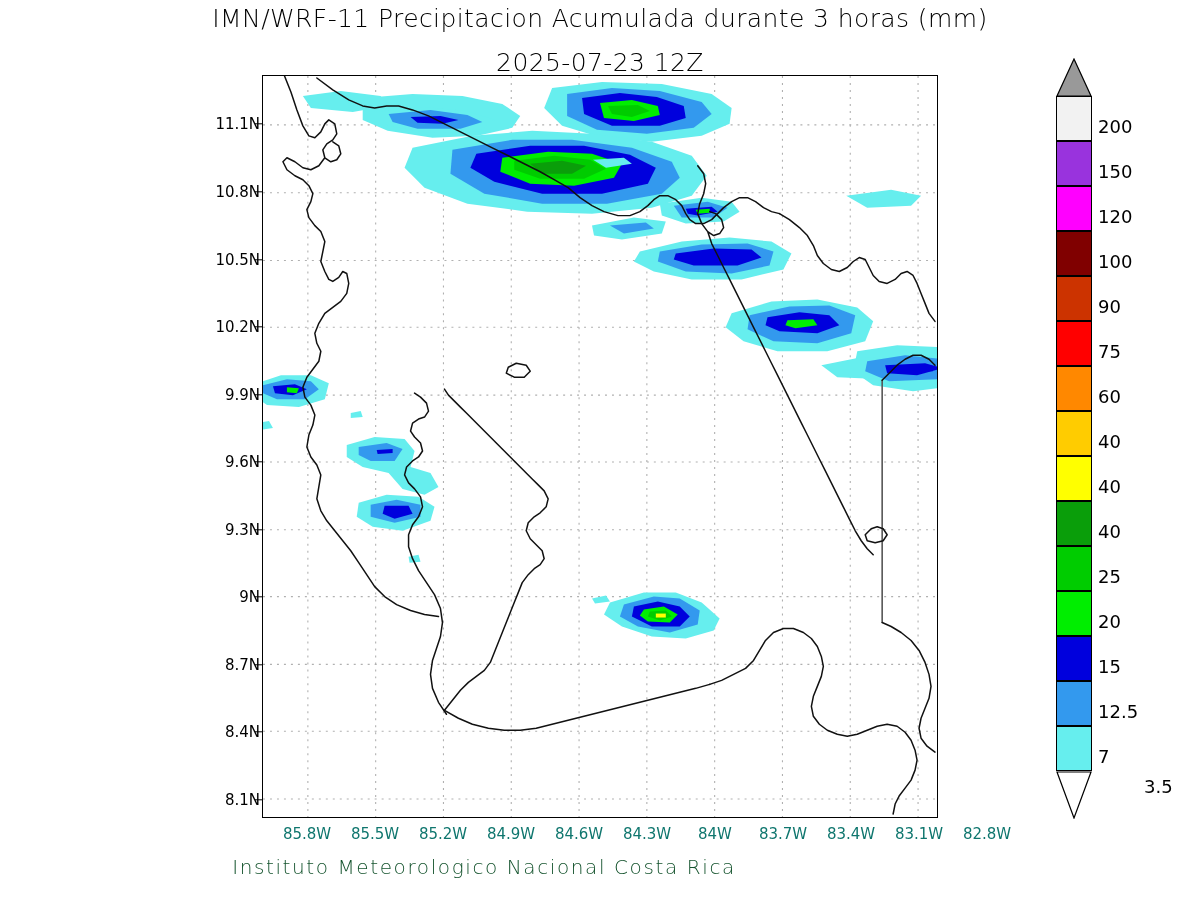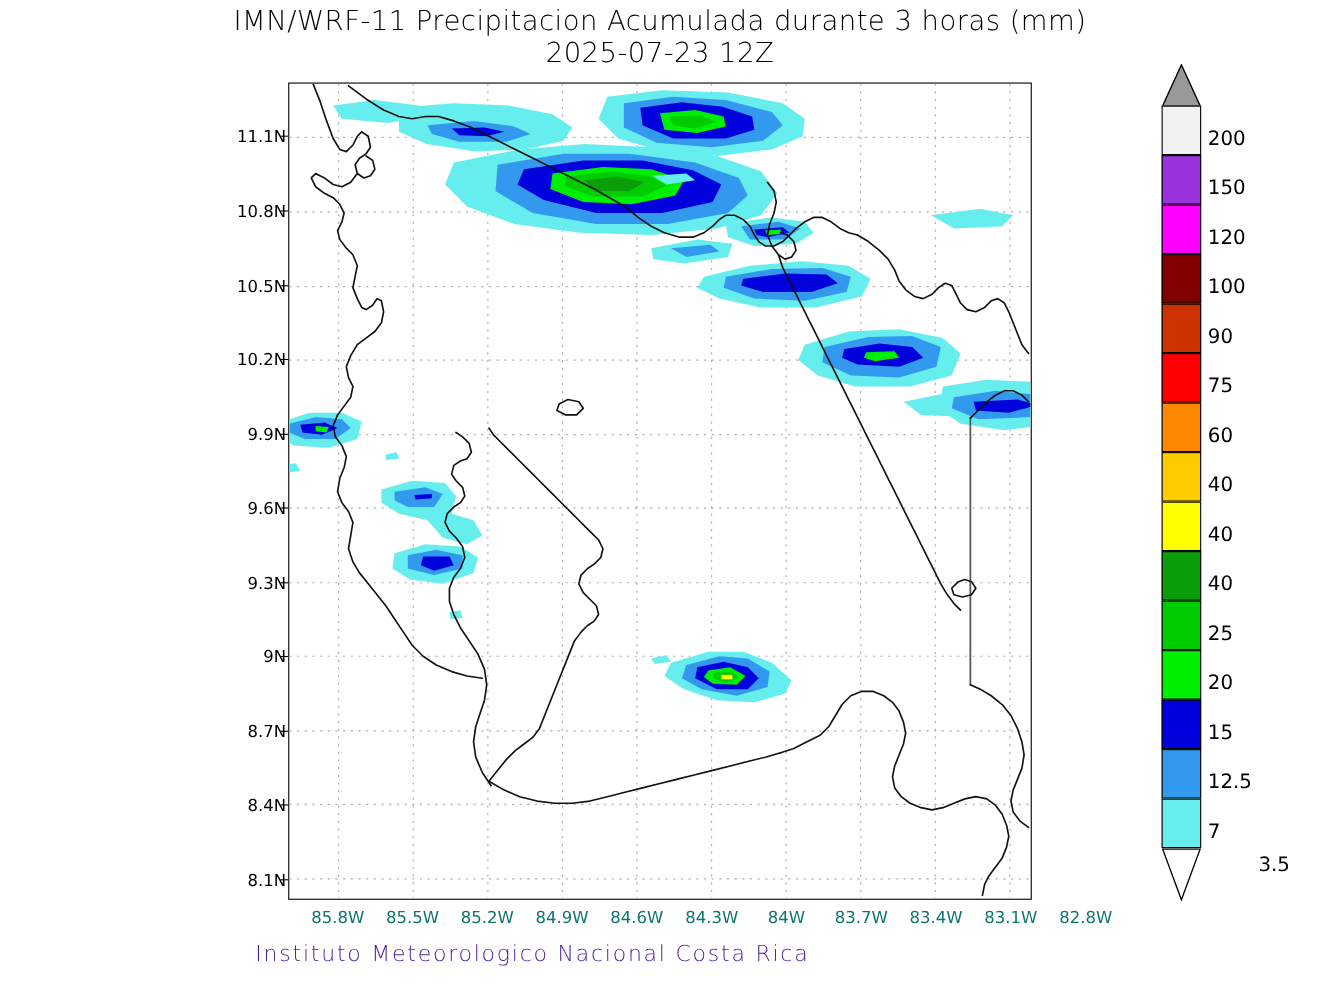--- a/index.html
+++ b/index.html
@@ -12,25 +12,25 @@
   }
   #root{position:absolute;left:0;top:0;width:1200px;height:900px;}
 
   .title-block{
     position:absolute;left:0;top:4px;width:1200px;
     text-align:center;color:#000;
     font-size:25px;letter-spacing:0.4px;line-height:29px;
     font-family:"DejaVu Sans", sans-serif;font-weight:300;
   }
   .title-line1{display:block;}
-  .title-line2{display:block;}
+  .title-line2{display:block;margin-top:15px;}
 
   .footer{
     position:absolute;left:0;top:855px;width:968px;
-    text-align:center;color:#4c1d95;font-size:20px;letter-spacing:1.6px;
+    text-align:center;color:#14532d;font-size:20px;letter-spacing:1.6px;
     font-family:"DejaVu Sans", sans-serif;font-weight:300;
   }
 
   
   #plot{
     position:absolute;left:262px;top:75px;width:676px;height:743px;
     border:1.6px solid #000;background:#fff;box-sizing:border-box;
     overflow:hidden;
   }
   #mapsvg{position:absolute;left:0;top:0;width:100%;height:100%;display:block;}

